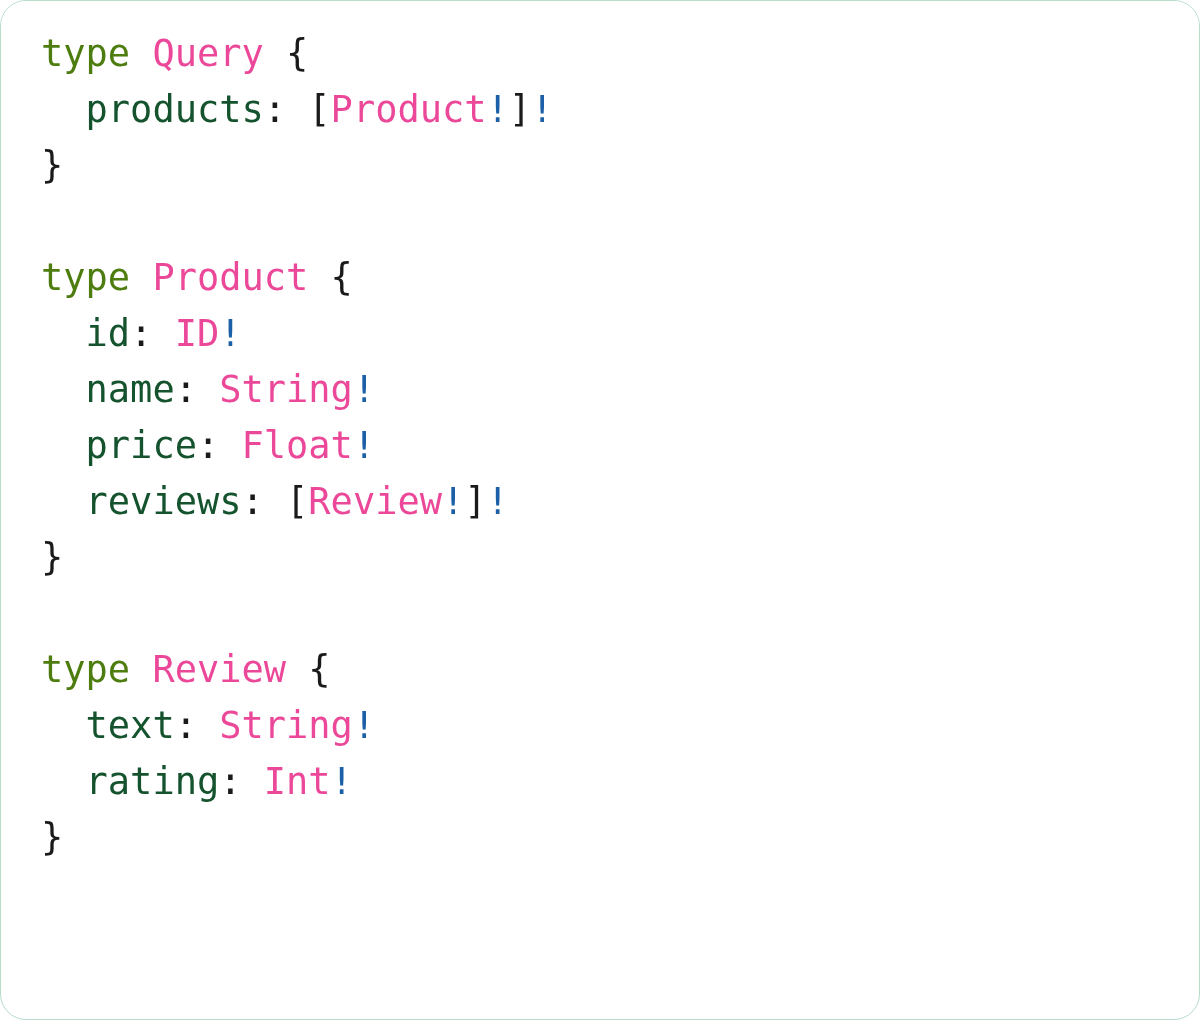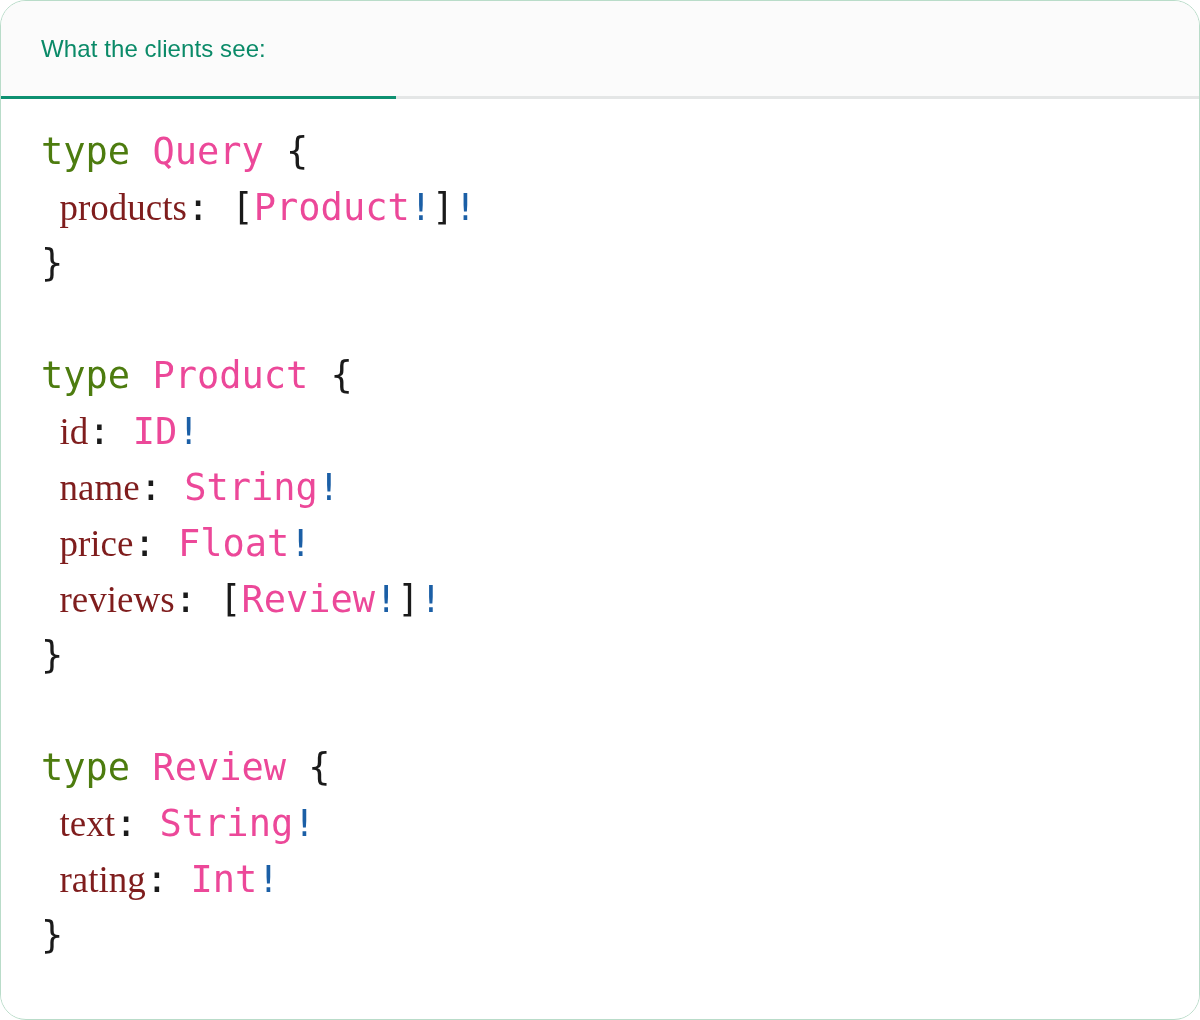--- a/index.html
+++ b/index.html
@@ -102,35 +102,28 @@
     white-space: pre;
   }
 
   .code-line.is-blank {
     height: 56px;
   }
 
   
   .tok-keyword   { color: #4d7c0f; }
   .tok-typename  { color: #ec4899; }
-  .tok-field     { color: #7f1d1d; font-family: Liberation Serif, serif; }
+  .tok-field     { color: #14532d; }
   .tok-punct     { color: #1a1a1a; }
   .tok-bang      { color: #1b5fa6; }
   .tok-plain     { color: #1a1a1a; }
 </style>
 </head>
 <body>
 
 <div class="card">
 
-  <div class="card-header">
-    <div class="tabstrip">
-      <button class="tab is-active">
-        <span class="tab-label">What the clients see:</span>
-      </button>
-    </div>
-  </div>
 
   <div class="code-pane">
     <pre class="code-block" id="code-block"><span class="code-line"><span class="tok-keyword">type</span><span class="tok-plain"> </span><span class="tok-typename">Query</span><span class="tok-plain"> </span><span class="tok-punct">{</span></span><span class="code-line"><span class="tok-field">  products</span><span class="tok-punct">: </span><span class="tok-punct">[</span><span class="tok-typename">Product</span><span class="tok-bang">!</span><span class="tok-punct">]</span><span class="tok-bang">!</span></span><span class="code-line"><span class="tok-punct">}</span></span><span class="code-line is-blank">&nbsp;</span><span class="code-line"><span class="tok-keyword">type</span><span class="tok-plain"> </span><span class="tok-typename">Product</span><span class="tok-plain"> </span><span class="tok-punct">{</span></span><span class="code-line"><span class="tok-field">  id</span><span class="tok-punct">: </span><span class="tok-typename">ID</span><span class="tok-bang">!</span></span><span class="code-line"><span class="tok-field">  name</span><span class="tok-punct">: </span><span class="tok-typename">String</span><span class="tok-bang">!</span></span><span class="code-line"><span class="tok-field">  price</span><span class="tok-punct">: </span><span class="tok-typename">Float</span><span class="tok-bang">!</span></span><span class="code-line"><span class="tok-field">  reviews</span><span class="tok-punct">: </span><span class="tok-punct">[</span><span class="tok-typename">Review</span><span class="tok-bang">!</span><span class="tok-punct">]</span><span class="tok-bang">!</span></span><span class="code-line"><span class="tok-punct">}</span></span><span class="code-line is-blank">&nbsp;</span><span class="code-line"><span class="tok-keyword">type</span><span class="tok-plain"> </span><span class="tok-typename">Review</span><span class="tok-plain"> </span><span class="tok-punct">{</span></span><span class="code-line"><span class="tok-field">  text</span><span class="tok-punct">: </span><span class="tok-typename">String</span><span class="tok-bang">!</span></span><span class="code-line"><span class="tok-field">  rating</span><span class="tok-punct">: </span><span class="tok-typename">Int</span><span class="tok-bang">!</span></span><span class="code-line"><span class="tok-punct">}</span></span></pre>
   </div>
 
 </div>
 
 </body></html>

